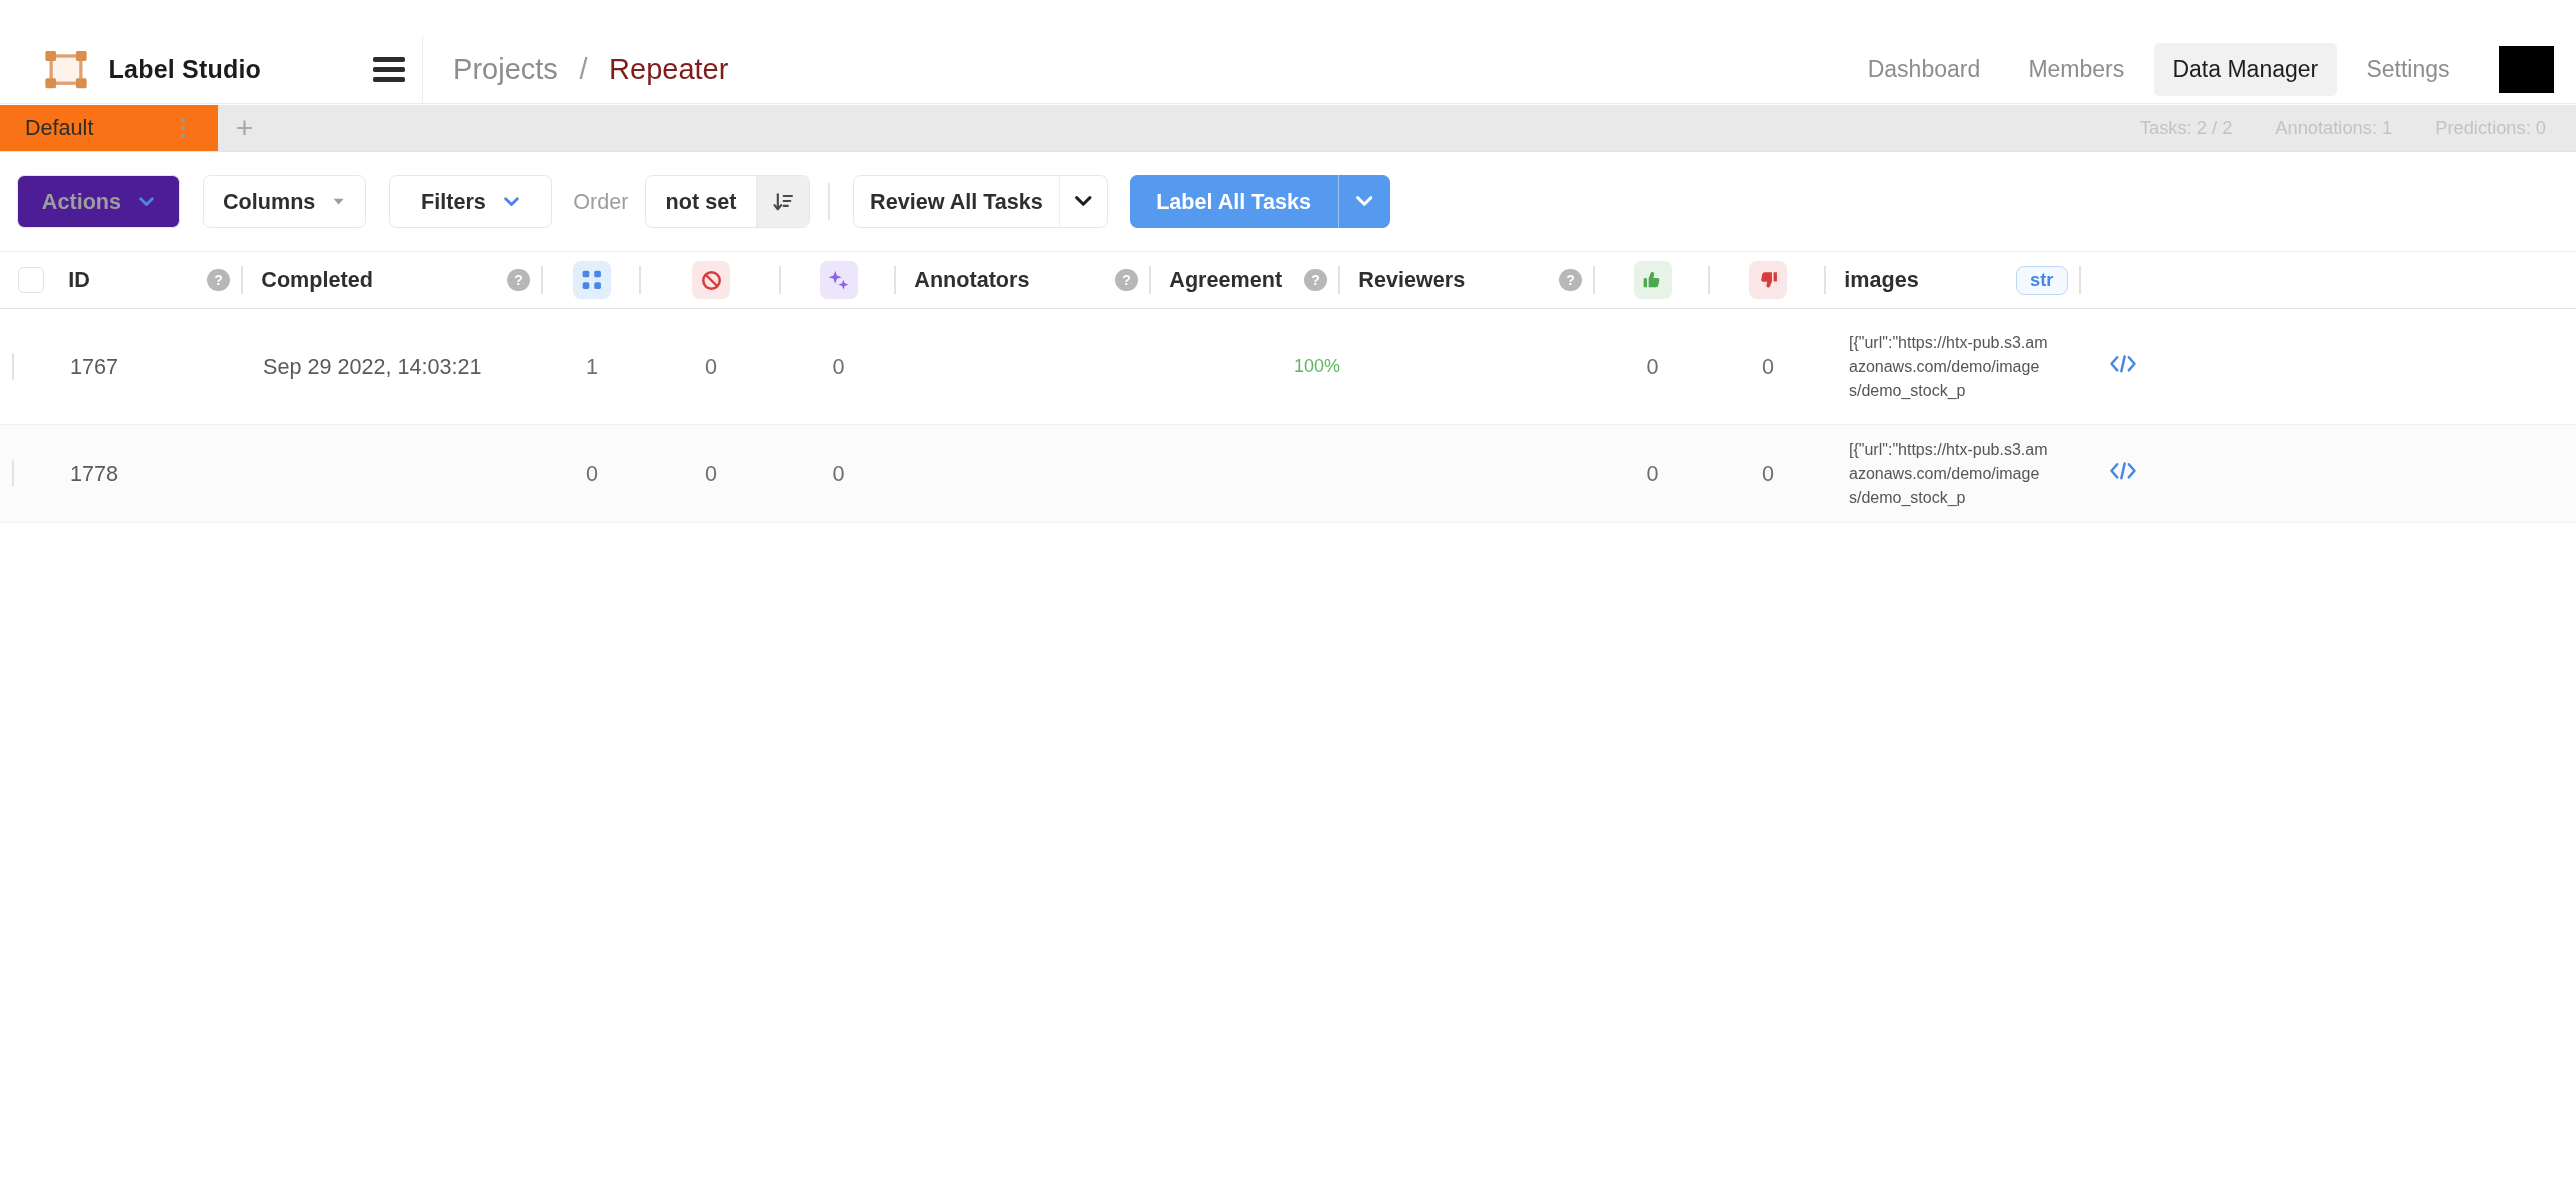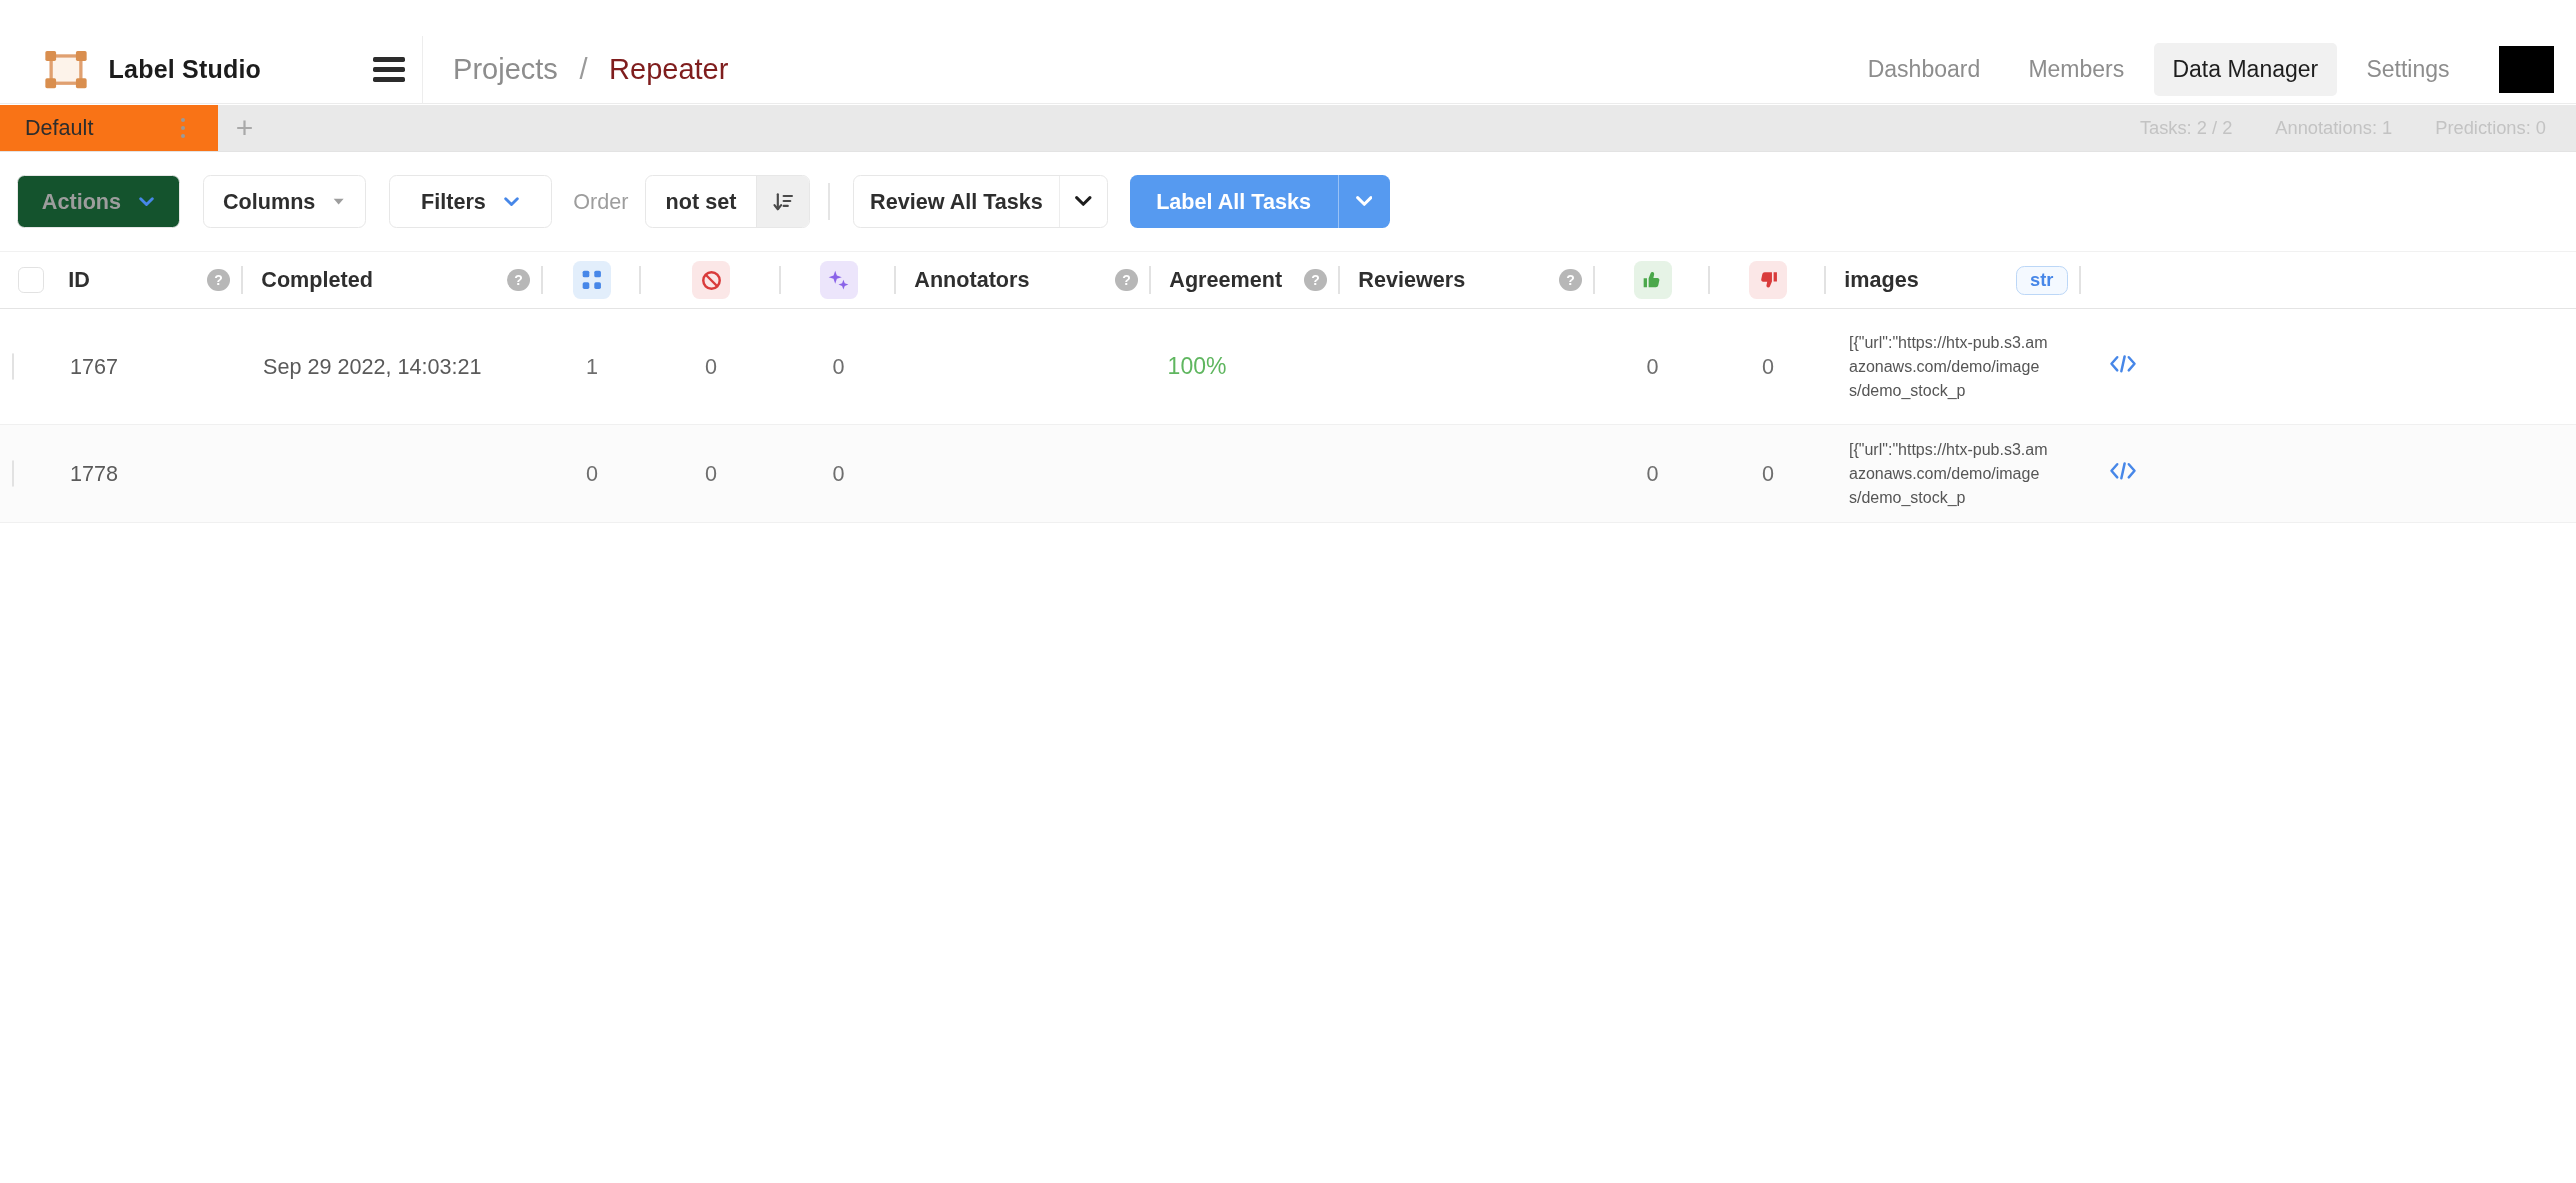--- a/index.html
+++ b/index.html
@@ -32,21 +32,21 @@
   .kebab { display:flex; flex-direction:column; gap:4.2px; padding:5px; cursor:pointer; }
   .kebab i { width:4.2px; height:4.2px; border-radius:50%; background:#9a9a9a; display:block; }
   .add-tab { width:53px; display:flex; align-items:center; justify-content:center; font-size:30px; color:#a9a9a9; cursor:pointer; }
   .tab-stats { margin-left:auto; display:flex; align-items:center; gap:43px; padding-right:30px; font-size:18.3px; color:#c3c3c3; }
 
   
   .toolbar { position:absolute; top:116px; left:0; width:2576px; height:99px; background:#fff;
     display:flex; align-items:center; padding:0 27px 0 16.6px; }
   .btn { height:53px; display:flex; align-items:center; justify-content:center; background:#fff;
     border:1.7px solid #e7e7e7; border-radius:7.5px; font-size:21.6px; font-weight:600; color:#2e2e2e; cursor:pointer; }
-  .btn-actions { width:163px; background:#14532d; color:#9d9d9d; gap:18.3px; margin-right:23px; }
+  .btn-actions { width:163px; background:#4c1d95; color:#9d9d9d; gap:18.3px; margin-right:23px; }
   .btn-columns { width:163px; gap:16.6px; margin-right:23px; }
   .btn-filters { width:163px; gap:18.3px; margin-right:21.6px; }
   .order-label { font-size:21.6px; color:#9d9d9d; margin-right:16.6px; }
   .btn-split { padding:0; overflow:hidden; }
   .btn-notset { width:165px; margin-right:18.3px; }
   .split-main { height:100%; display:flex; align-items:center; justify-content:center; flex:1; }
   .notset-icon-part { width:53px; height:100%; background:#efefef; border-left:1.7px solid #e7e7e7; display:flex; align-items:center; justify-content:center; }
   .toolbar-vsep { width:1.7px; height:37px; background:#e5e5e5; margin-right:23px; }
   .btn-review { width:255px; margin-right:21.6px; }
   .review-chevron-part { width:48px; height:100%; border-left:1.7px solid #ededed; display:flex; align-items:center; justify-content:center; }
@@ -83,21 +83,21 @@
   .str-badge { margin-left:73px; padding:2.5px 13.3px; border:1.7px solid #bcd7f7; border-radius:8.3px; background:#f4f9ff;
     color:var(--accent-blue); font-size:18.3px; font-weight:600; }
 
   .drow1 { height:116px; border-bottom:0.8px solid #f0f0f0; background:#fff; }
   .drow2 { height:98px; border-bottom:0.8px solid #f0f0f0; background:#fbfbfb; }
   .cell { font-size:21.6px; color:#5a5a5a; }
   .cell.ctr { text-align:center; color:#6e6e6e; }
   .cell.pad { padding-left:20px; }
   .checkbox { width:26px; height:26px; border:1.7px solid #e2e2e2; border-radius:5.8px; background:#fff; margin-left:11.6px; cursor:pointer; }
   .row-avatar { width:55px; height:55px; background:#000; margin-left:18.3px; }
-  .agreement { color:var(--success-green); padding-left:16.6px; font-size:23px; }
+  .agreement { color:var(--success-green); padding-left:16.6px; font-size:18px;text-align:right; }
   .images-cell { padding-left:23px; padding-right:30px; }
   .images-text { font-size:16px; line-height:24px; color:#555; word-break:break-all; }
   .code-cell { padding-left:28px; }
 </style>
 </head>
 <body>
 
 <div class="screen">
 
   <div class="app-header">

